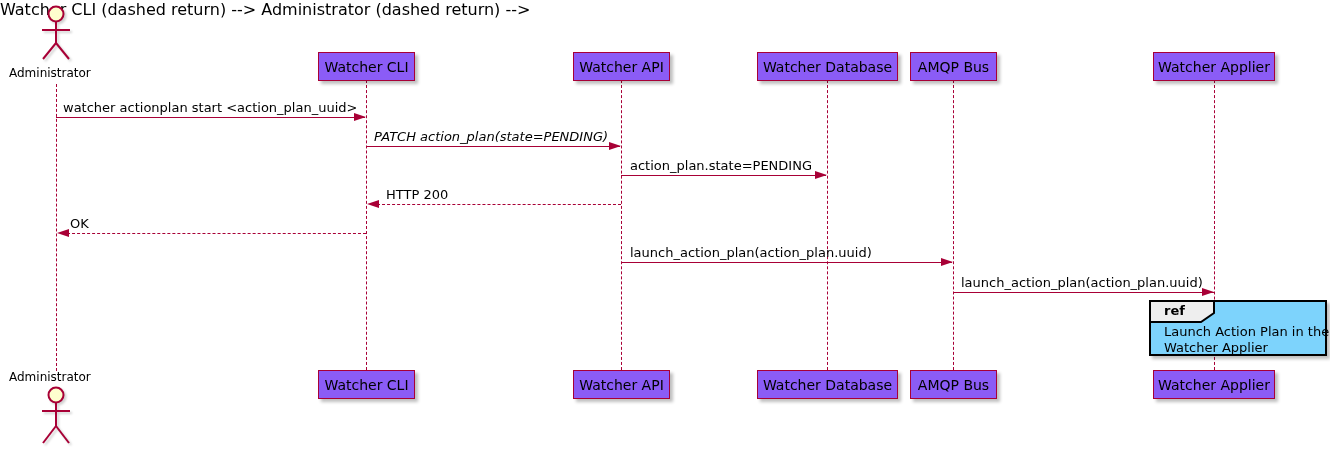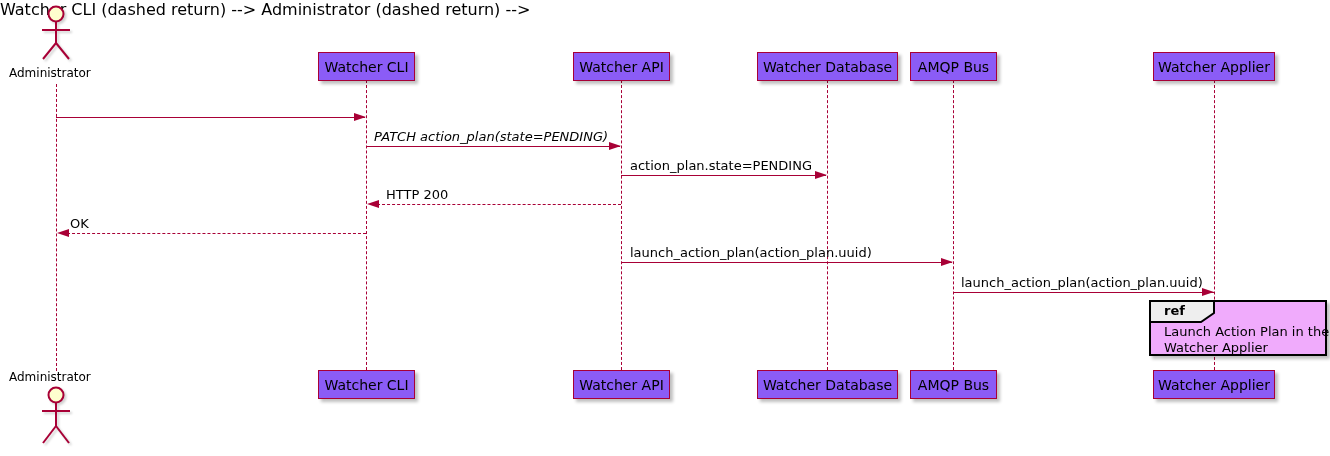--- a/index.html
+++ b/index.html
@@ -42,21 +42,21 @@
     border-left:12px solid #A80036;
   }
   .arrowhead.left{
     border-top:4.5px solid transparent;
     border-bottom:4.5px solid transparent;
     border-right:12px solid #A80036;
   }
   
   .ref-box{
     position:absolute;
-    background:#f0abfc;
+    background:#7dd3fc;
     border:2px solid #000;
     box-shadow:3px 3px 3px rgba(0,0,0,0.25);
     box-sizing:border-box;
     padding-left:12px;
   }
   .ref-header-svg{position:absolute;left:-2px;top:-2px;}
   .ref-keyword{
     position:absolute;left:13px;top:1px;
     font-size:13px;font-weight:bold;
   }
@@ -102,20 +102,21 @@
     </div>
   <div class="pbox" style="left:910px;top:52px;width:87px;">
       <span>AMQP Bus</span>
     </div>
   <div class="pbox" style="left:1153px;top:52px;width:122px;">
       <span>Watcher Applier</span>
     </div>
 
   
   
+  <div class="msg-label" style="left:63px;top:100px;">watcher actionplan start &lt;action_plan_uuid&gt;</div>
   <div class="msg-line" style="left:56px;top:117px;width:309px;"></div>
   <div class="arrowhead right" style="left:354px;top:112.5px;"></div>
 
   
   <div class="msg-label" style="left:374px;top:129px;font-style:italic;">PATCH action_plan(state=PENDING)</div>
   <div class="msg-line" style="left:366px;top:146px;width:254px;"></div>
   <div class="arrowhead right" style="left:609px;top:141.5px;"></div>
 
   
   <div class="msg-label" style="left:630px;top:158px;">action_plan.state=PENDING</div>

